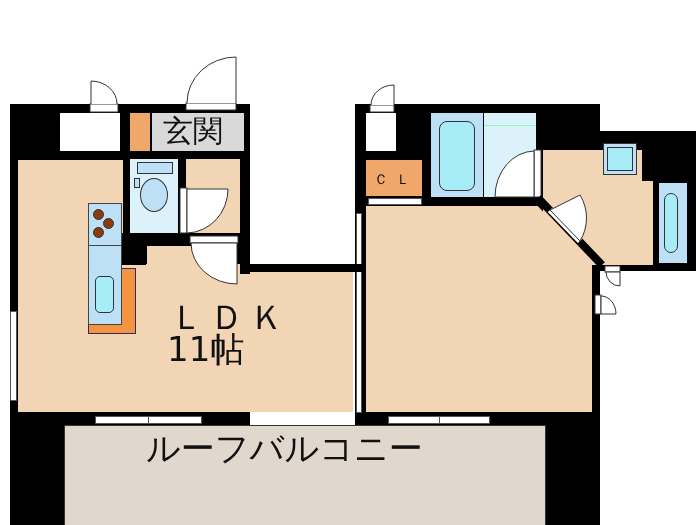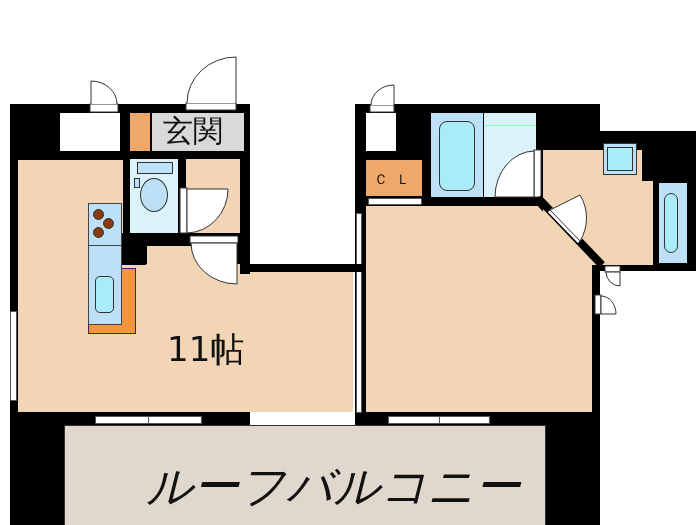--- a/index.html
+++ b/index.html
@@ -70,20 +70,21 @@
   <div class="abs" style="left:88px;top:217px;width:34px;height:1px;background:#444;"></div>
   <div class="abs" style="left:93px;top:181px;width:11px;height:11px;border-radius:50%;background:#8b3a0e;border:1px solid #333;"></div>
   <div class="abs" style="left:103px;top:190px;width:11px;height:11px;border-radius:50%;background:#8b3a0e;border:1px solid #333;"></div>
   <div class="abs" style="left:93px;top:199px;width:11px;height:11px;border-radius:50%;background:#8b3a0e;border:1px solid #333;"></div>
   <div class="abs" style="left:95px;top:248px;width:19px;height:37px;border-radius:5px;background:#a8ecf8;border:1px solid #333;"></div>
 
   <div class="abs wall" style="left:122px;top:205px;width:24px;height:32px;"></div>
 
   <div class="abs white" style="left:10px;top:283px;width:7px;height:90px;border:1px solid #555;"></div>
 
+  <span class="label" style="left:170px;top:272px;font-size:34px;letter-spacing:6px;">ＬＤＫ</span>
   <span class="label" style="left:167px;top:304px;font-size:34px;">11帖</span>
 
   <div class="abs white" style="left:95px;top:388px;width:107px;height:8px;border:1px solid #555;"></div>
   <div class="abs" style="left:148px;top:388px;width:1px;height:8px;background:#555;"></div>
 
   <div class="abs wall" style="left:355px;top:76px;width:245px;height:444px;"></div>
   <div class="abs wall" style="left:540px;top:103px;width:156px;height:140px;"></div>
 
   <div class="abs floor" style="left:366px;top:178px;width:226px;height:206px;clip-path:polygon(0 0, 76% 0, 100% 28%, 100% 100%, 0 100%);"></div>
 
@@ -134,14 +135,14 @@
 
 
   <div class="abs white" style="left:388px;top:388px;width:102px;height:8px;border:1px solid #555;"></div>
   <div class="abs" style="left:439px;top:388px;width:1px;height:8px;background:#555;"></div>
 
   <div class="abs white" style="left:250px;top:60px;width:105px;height:176px;"></div>
   <div class="abs wall" style="left:243px;top:236px;width:120px;height:8px;"></div>
 
   <div class="abs balcony" style="left:64px;top:397px;width:482px;height:108px;"></div>
   <div class="abs" style="left:55px;top:505px;width:500px;height:8px;background:#fff;border:1px solid #444;border-top:none;"></div>
-  <span class="label" style="left:146px;top:435px;font-size:46px;font-style:italic;">ルーフバルコニー</span>
+  <span class="label" style="left:146px;top:403px;font-size:34px;">ルーフバルコニー</span>
 </div>
 
 </body></html>

